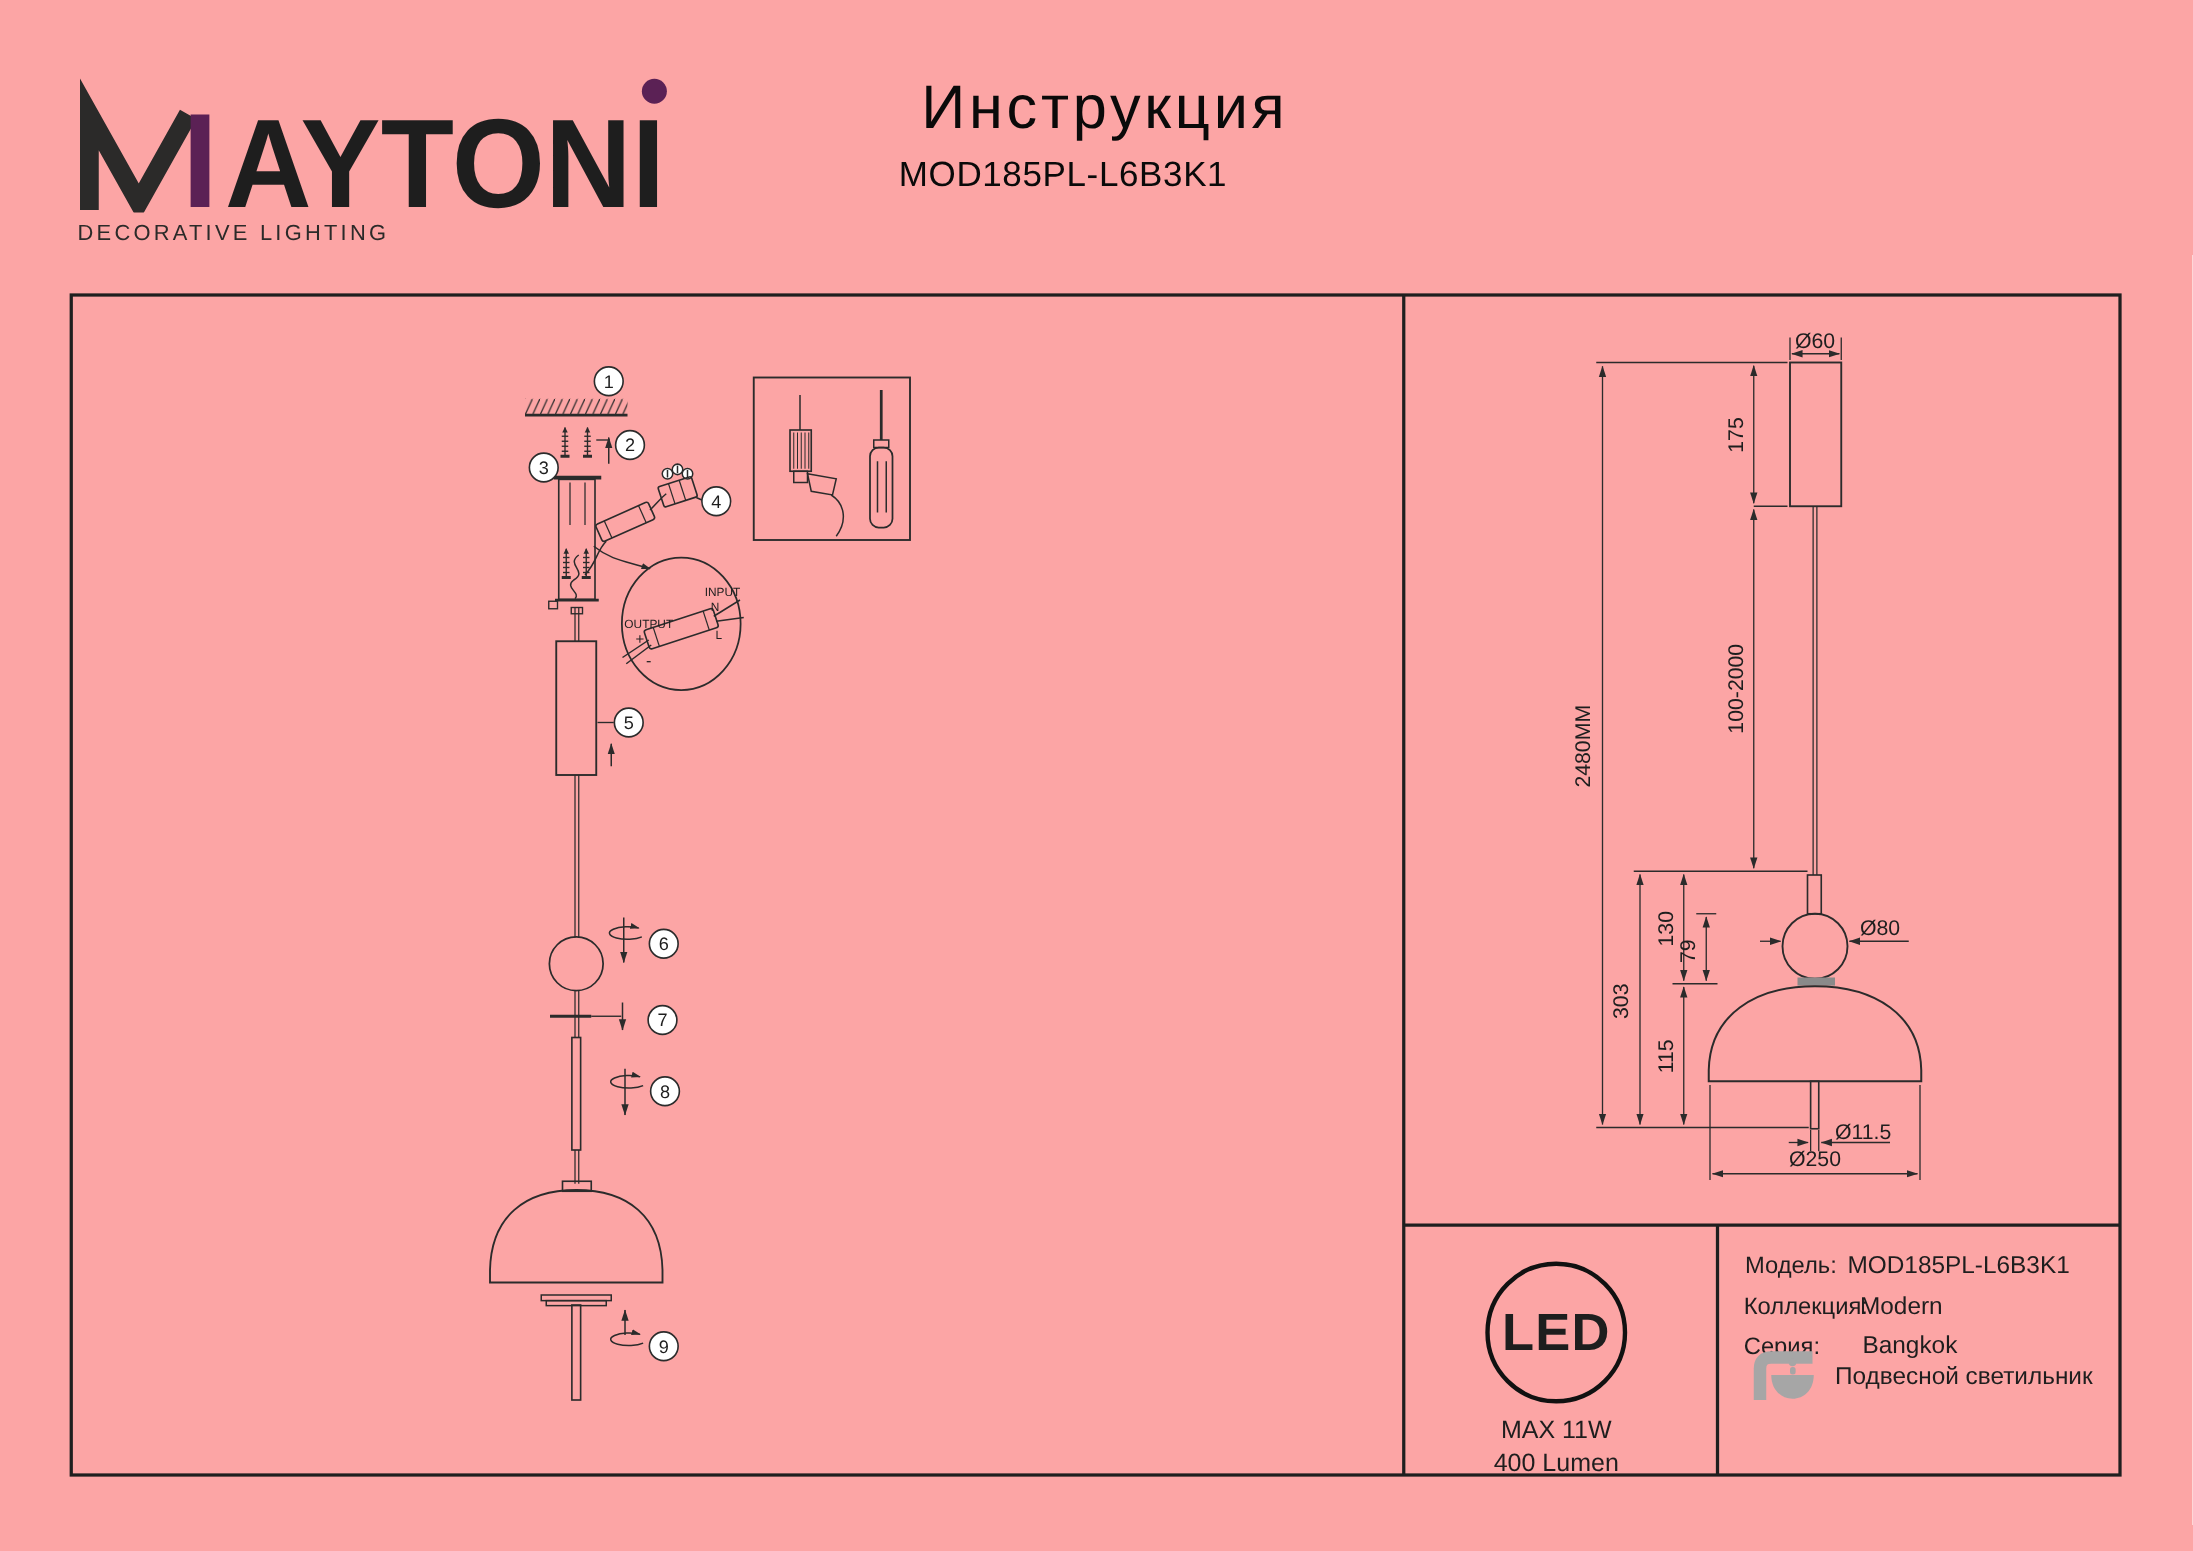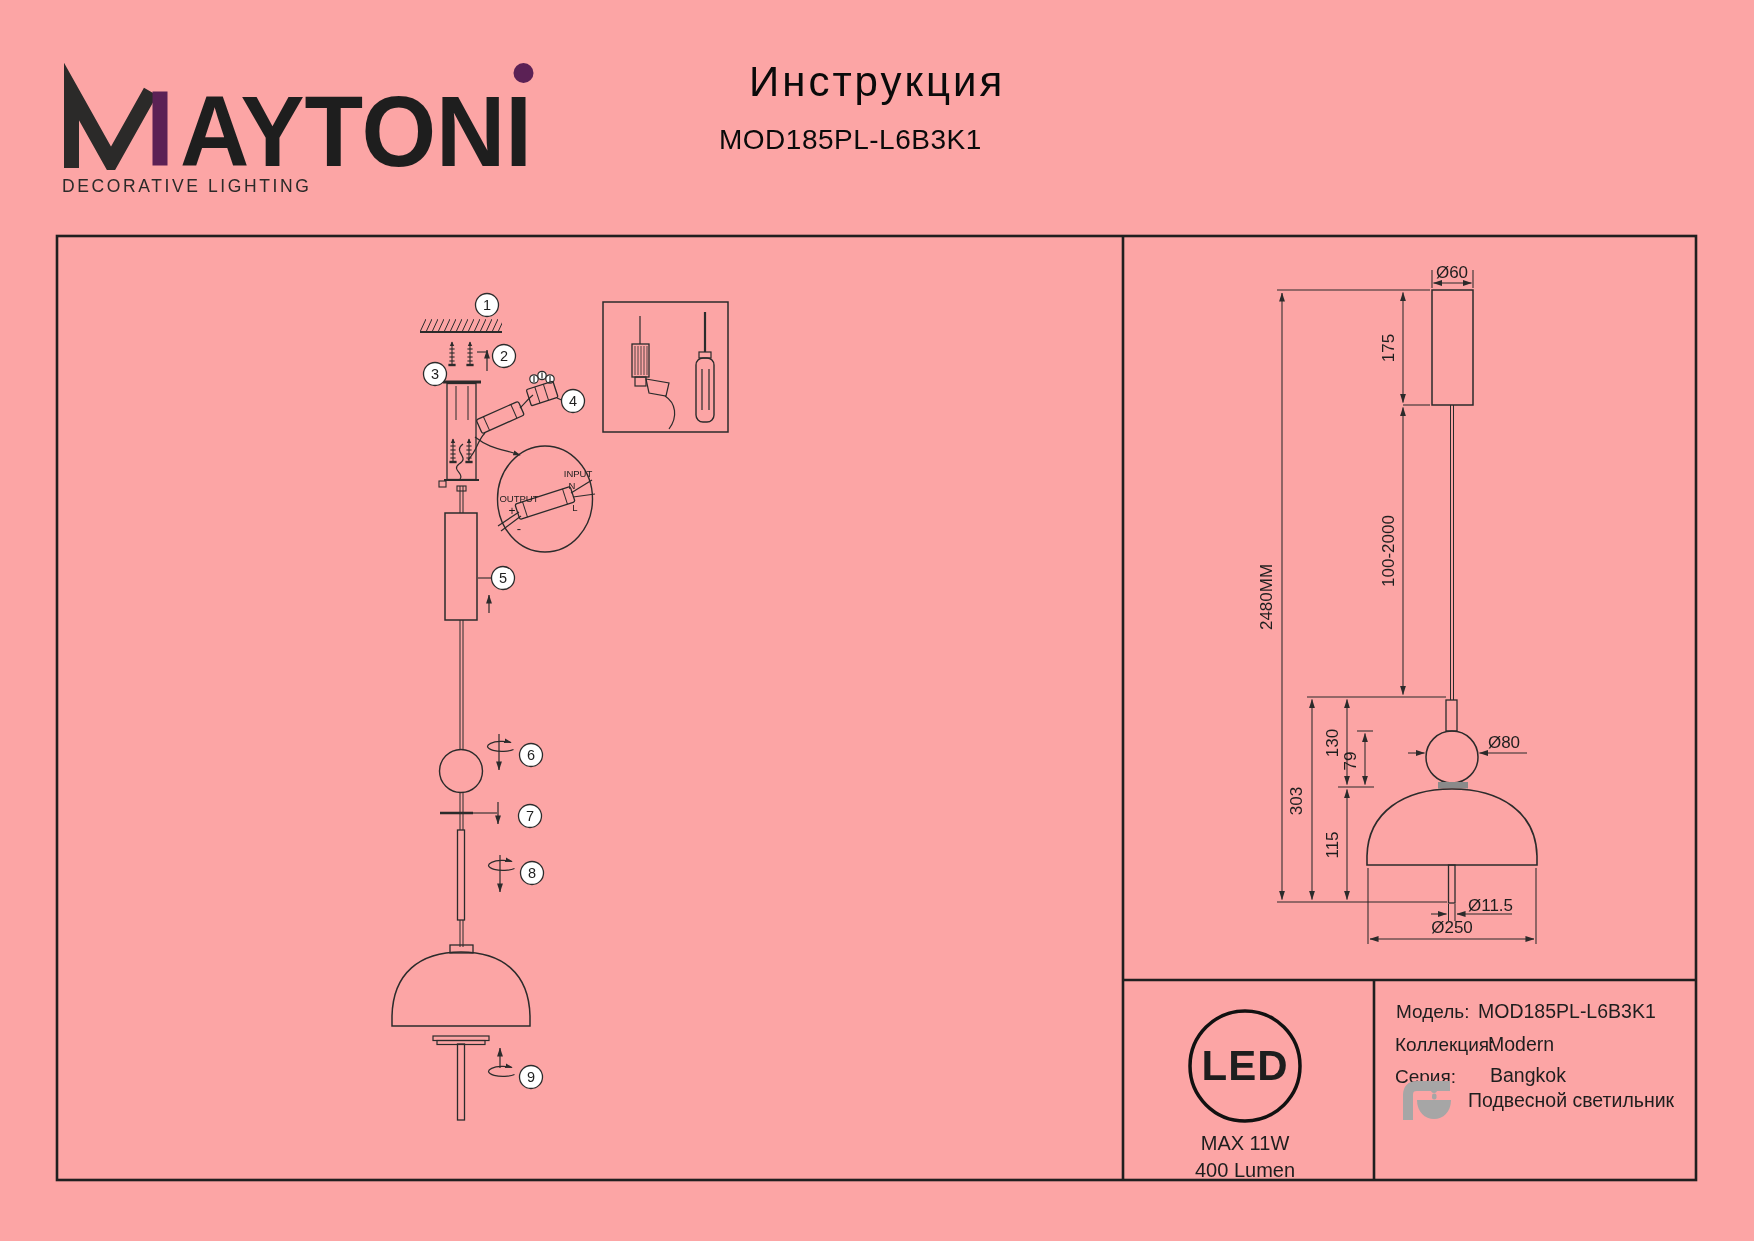--- a/index.html
+++ b/index.html
@@ -1,19 +1,19 @@
 <!DOCTYPE html>
 <html><head>
 <meta charset="utf-8">
 <style>
   html,body{margin:0;padding:0;background:#ffffff;}
   #page{position:relative;width:1754px;height:1241px;background:#fca5a5;overflow:hidden;
         font-family:"Liberation Sans", sans-serif;color:#000;}
   .abs{position:absolute;}
-  #title{left:737px;top:58px;font-size:42px;letter-spacing:3px;color:#0a0a0a;white-space:nowrap;margin-left:12px;}
+  #title{left:737px;top:58px;font-size:49px;letter-spacing:3px;color:#0a0a0a;white-space:nowrap;}
   #model{left:719px;top:124px;font-size:28px;letter-spacing:.5px;color:#0a0a0a;white-space:nowrap;}
   #tagline{left:62px;top:176px;width:468px;text-align:left;font-size:17.5px;
            letter-spacing:2.6px;color:#2b2a29;white-space:nowrap;}
   svg text{font-family:"Liberation Sans", sans-serif;fill:#1e1e1e;}
   .dimtxt{font-size:17px;}
   .steptxt{font-size:14.5px;}
   .dettxt{font-size:9.5px;}
 </style>
 </head>
 <body>

